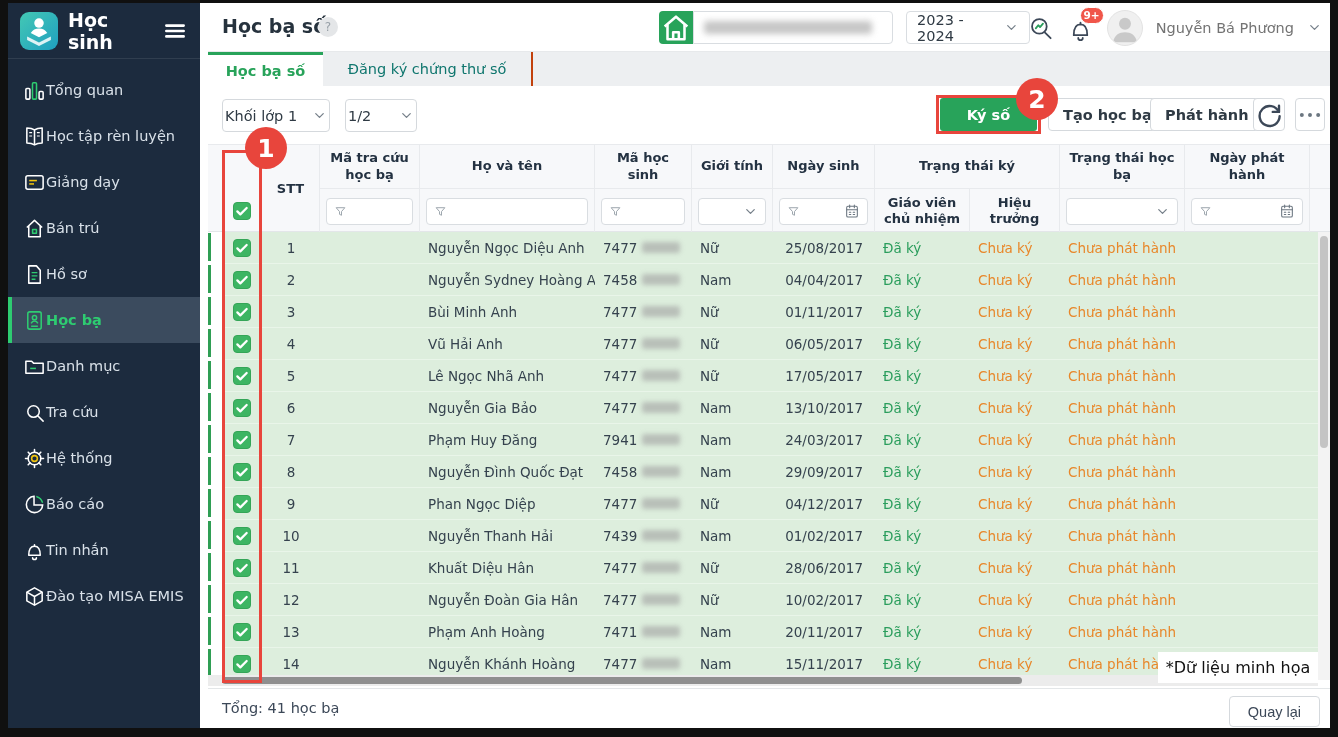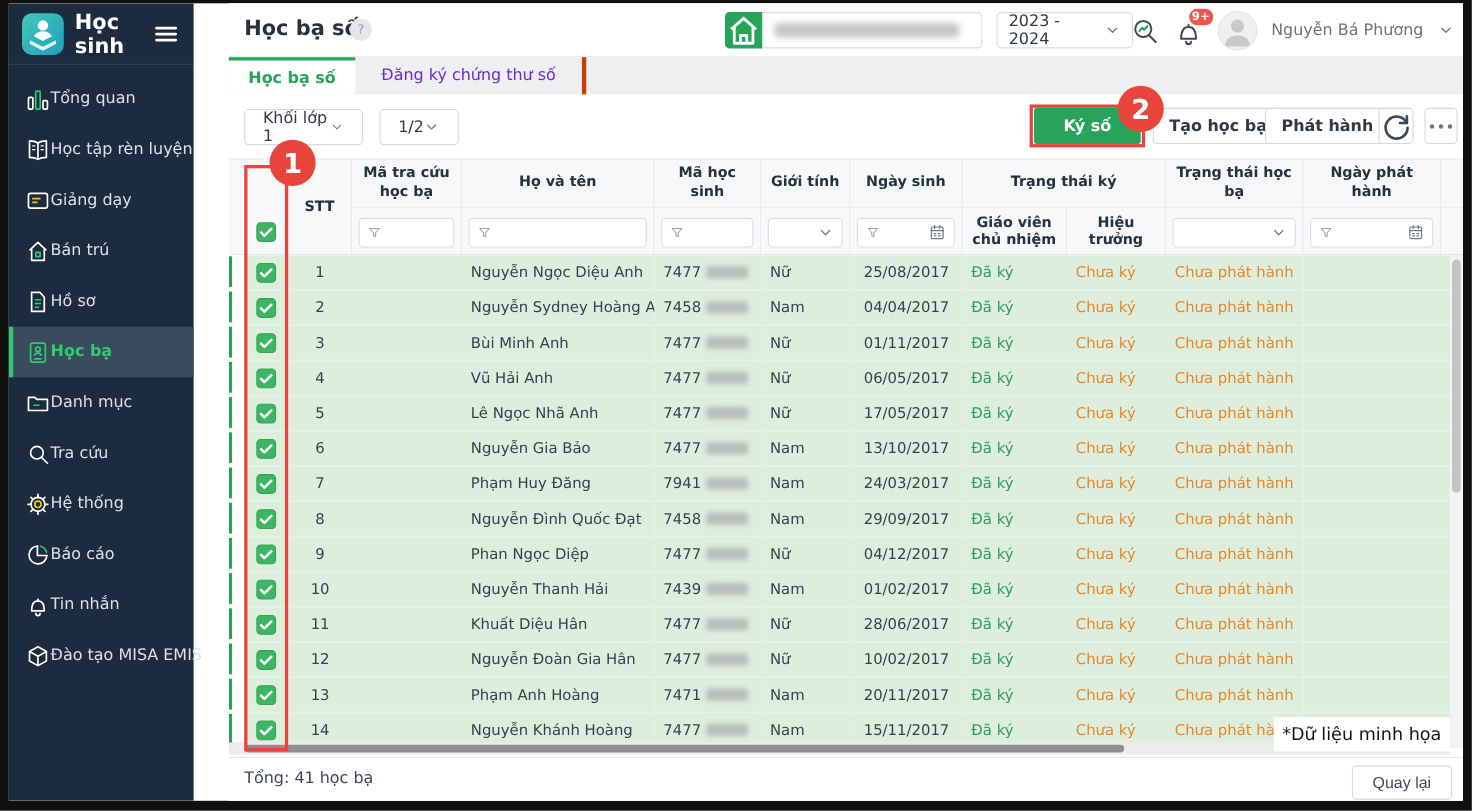--- a/index.html
+++ b/index.html
@@ -1,21 +1,21 @@
 <!DOCTYPE html>
 <html><head>
 <meta charset="utf-8">
 <style>
   *{box-sizing:border-box;margin:0;padding:0}
   html,body{width:1338px;height:737px;overflow:hidden}
   body{background:#101010;position:relative;font-family:"DejaVu Sans","Liberation Sans",sans-serif;}
   .win{position:absolute;left:8px;top:3px;right:8px;bottom:9px;background:#fff;overflow:hidden}
 
   
-  .sidebar{position:absolute;left:0;top:0;bottom:0;width:168px;background:#1c2b3e;z-index:5}
+  .sidebar{position:absolute;left:0;top:0;bottom:0;width:192px;background:#1c2b3e;z-index:5}
   .sb-head{height:56px;display:flex;align-items:center;padding:0 12px;gap:10px;border-bottom:1px solid rgba(255,255,255,.09)}
   .logo{width:38px;height:38px;border-radius:9px;background:linear-gradient(135deg,#43c8b4,#1f9fc0);display:flex;align-items:center;justify-content:center;flex:none}
   .logo svg{width:26px;height:26px}
   .app-name{font-size:19px;font-weight:bold;color:#fff;flex:1}
   .burger{width:26px;height:26px;cursor:pointer}
   .burger svg{width:100%;height:100%}
   .sb-menu{padding-top:8px}
   .sb-item{height:46px;display:flex;align-items:center;gap:0;padding:0 15px;position:relative;cursor:pointer}
   .sb-icon{width:23px;height:23px;flex:none}
   .sb-icon svg{width:100%;height:100%}
@@ -43,25 +43,25 @@
   .bell-wrap{position:relative;width:27px;height:29px;margin-top:3px}
   .bell-badge{position:absolute;right:-10px;top:-8px;min-width:23px;height:17px;border-radius:9px;background:#f0564a;border:1px solid #fff;color:#fff;font-size:10.5px;font-weight:bold;text-align:center;line-height:15px;padding:0 3px}
   .avatar{width:36px;height:36px;border-radius:50%;background:#f0f0f0;border:1px solid #e3e3e3;overflow:hidden;display:flex;align-items:flex-end;justify-content:center}
   .avatar svg{width:30px;height:30px}
   .user-name{font-size:14.5px;color:#737373;white-space:nowrap;cursor:pointer}
 
   
   .tabs{position:absolute;left:0;top:49px;right:0;height:34px;background:#edeff1;display:flex}
   .tab{height:34px;display:flex;align-items:center;justify-content:center;font-size:14.5px;cursor:pointer}
   .tab.active{width:115px;background:#fff;color:#28a35a;font-weight:600;border-top:3px solid #28a35a}
-  .tab.inactive{width:210px;color:#6d28d9;border-right:4px solid #c2410c}
+  .tab.inactive{width:210px;color:#0f766e;border-right:2px solid #c2410c}
 
   
   .toolbar{position:absolute;left:0;top:83px;right:0;height:58px;background:#fff}
-  .select{height:33px;border:1px solid #d5d9dd;border-radius:4px;background:#fff;display:flex;align-items:center;justify-content:space-between;padding:0 16px;font-size:14.5px;color:#2f3a44;cursor:pointer}
+  .select{height:33px;border:1px solid #d5d9dd;border-radius:4px;background:#fff;display:flex;align-items:center;justify-content:space-between;padding:0 2px;font-size:14.5px;color:#2f3a44;cursor:pointer}
   .sel-grade{position:absolute;left:14px;top:13px;width:108px}
   .sel-page{position:absolute;left:137px;top:13px;width:72px}
   .btn{position:absolute;top:12px;height:33px;border:1px solid #d5d9dd;border-radius:4px;background:#fff;font-size:14.5px;font-weight:600;color:#2f3a44;display:flex;align-items:center;justify-content:center;padding:0 14px;cursor:pointer;font-family:inherit}
   .btn-sign{left:732px;width:97px;background:#28a35a;color:#fff;border:none;border-radius:3px;z-index:2}
   .btn-create{left:840px}
   .btn-publish{left:942px}
   .btn-refresh{left:1045px;width:32px;padding:0}
   .btn-refresh svg{width:19px;height:19px}
   .btn-more{left:1087px;width:30px;padding:0}
   .btn-more svg{width:16px;height:16px}

